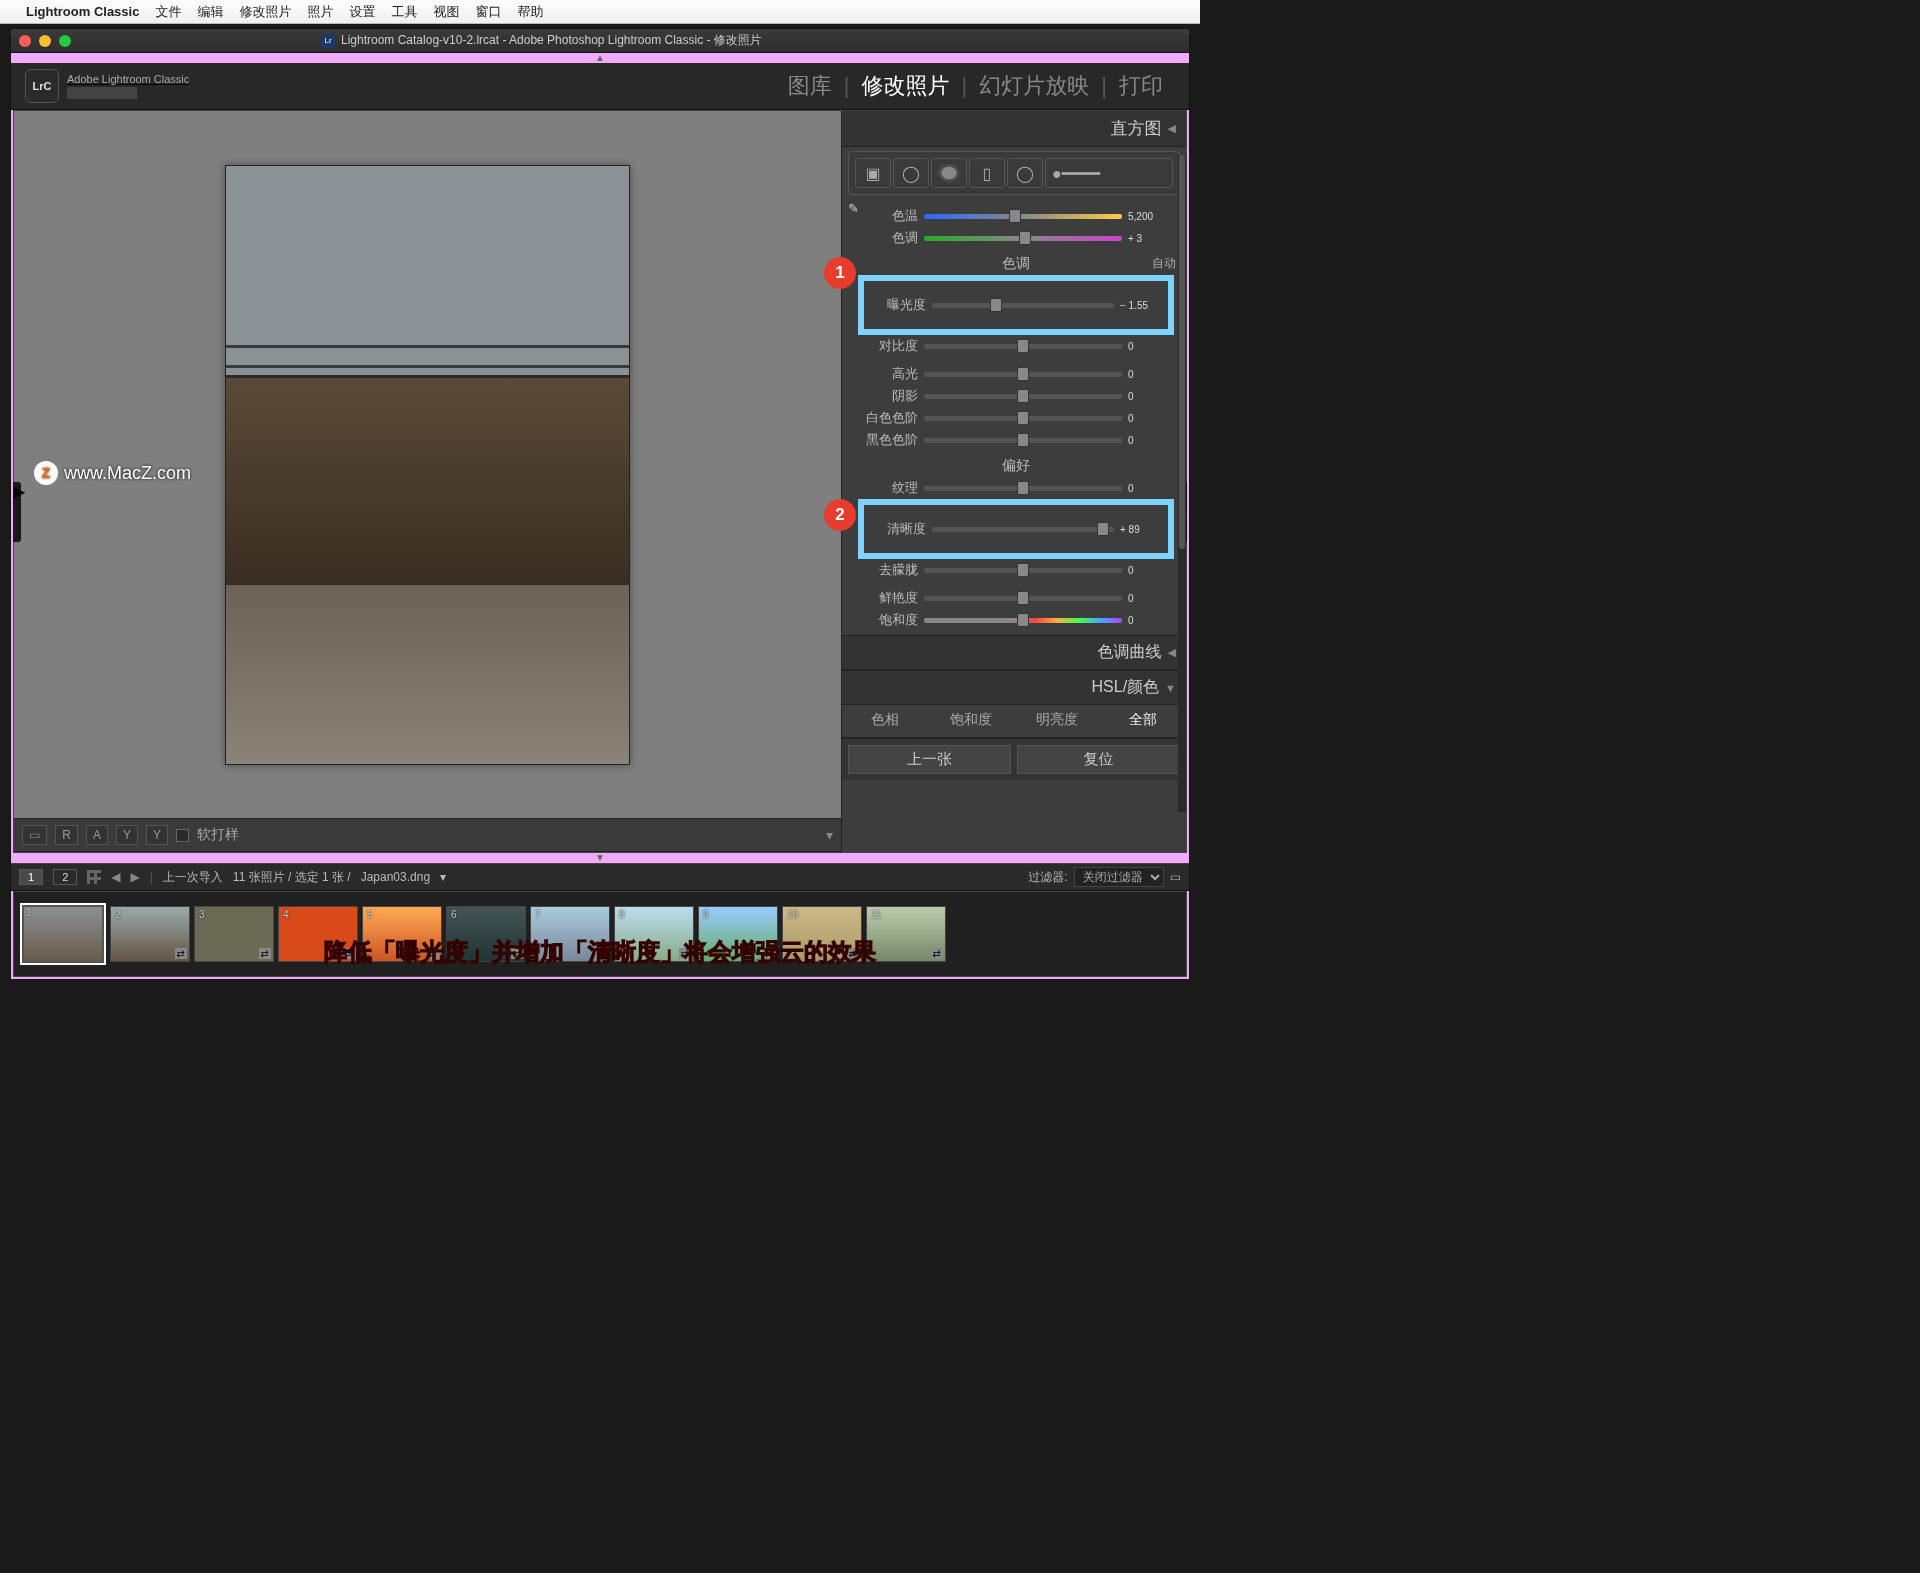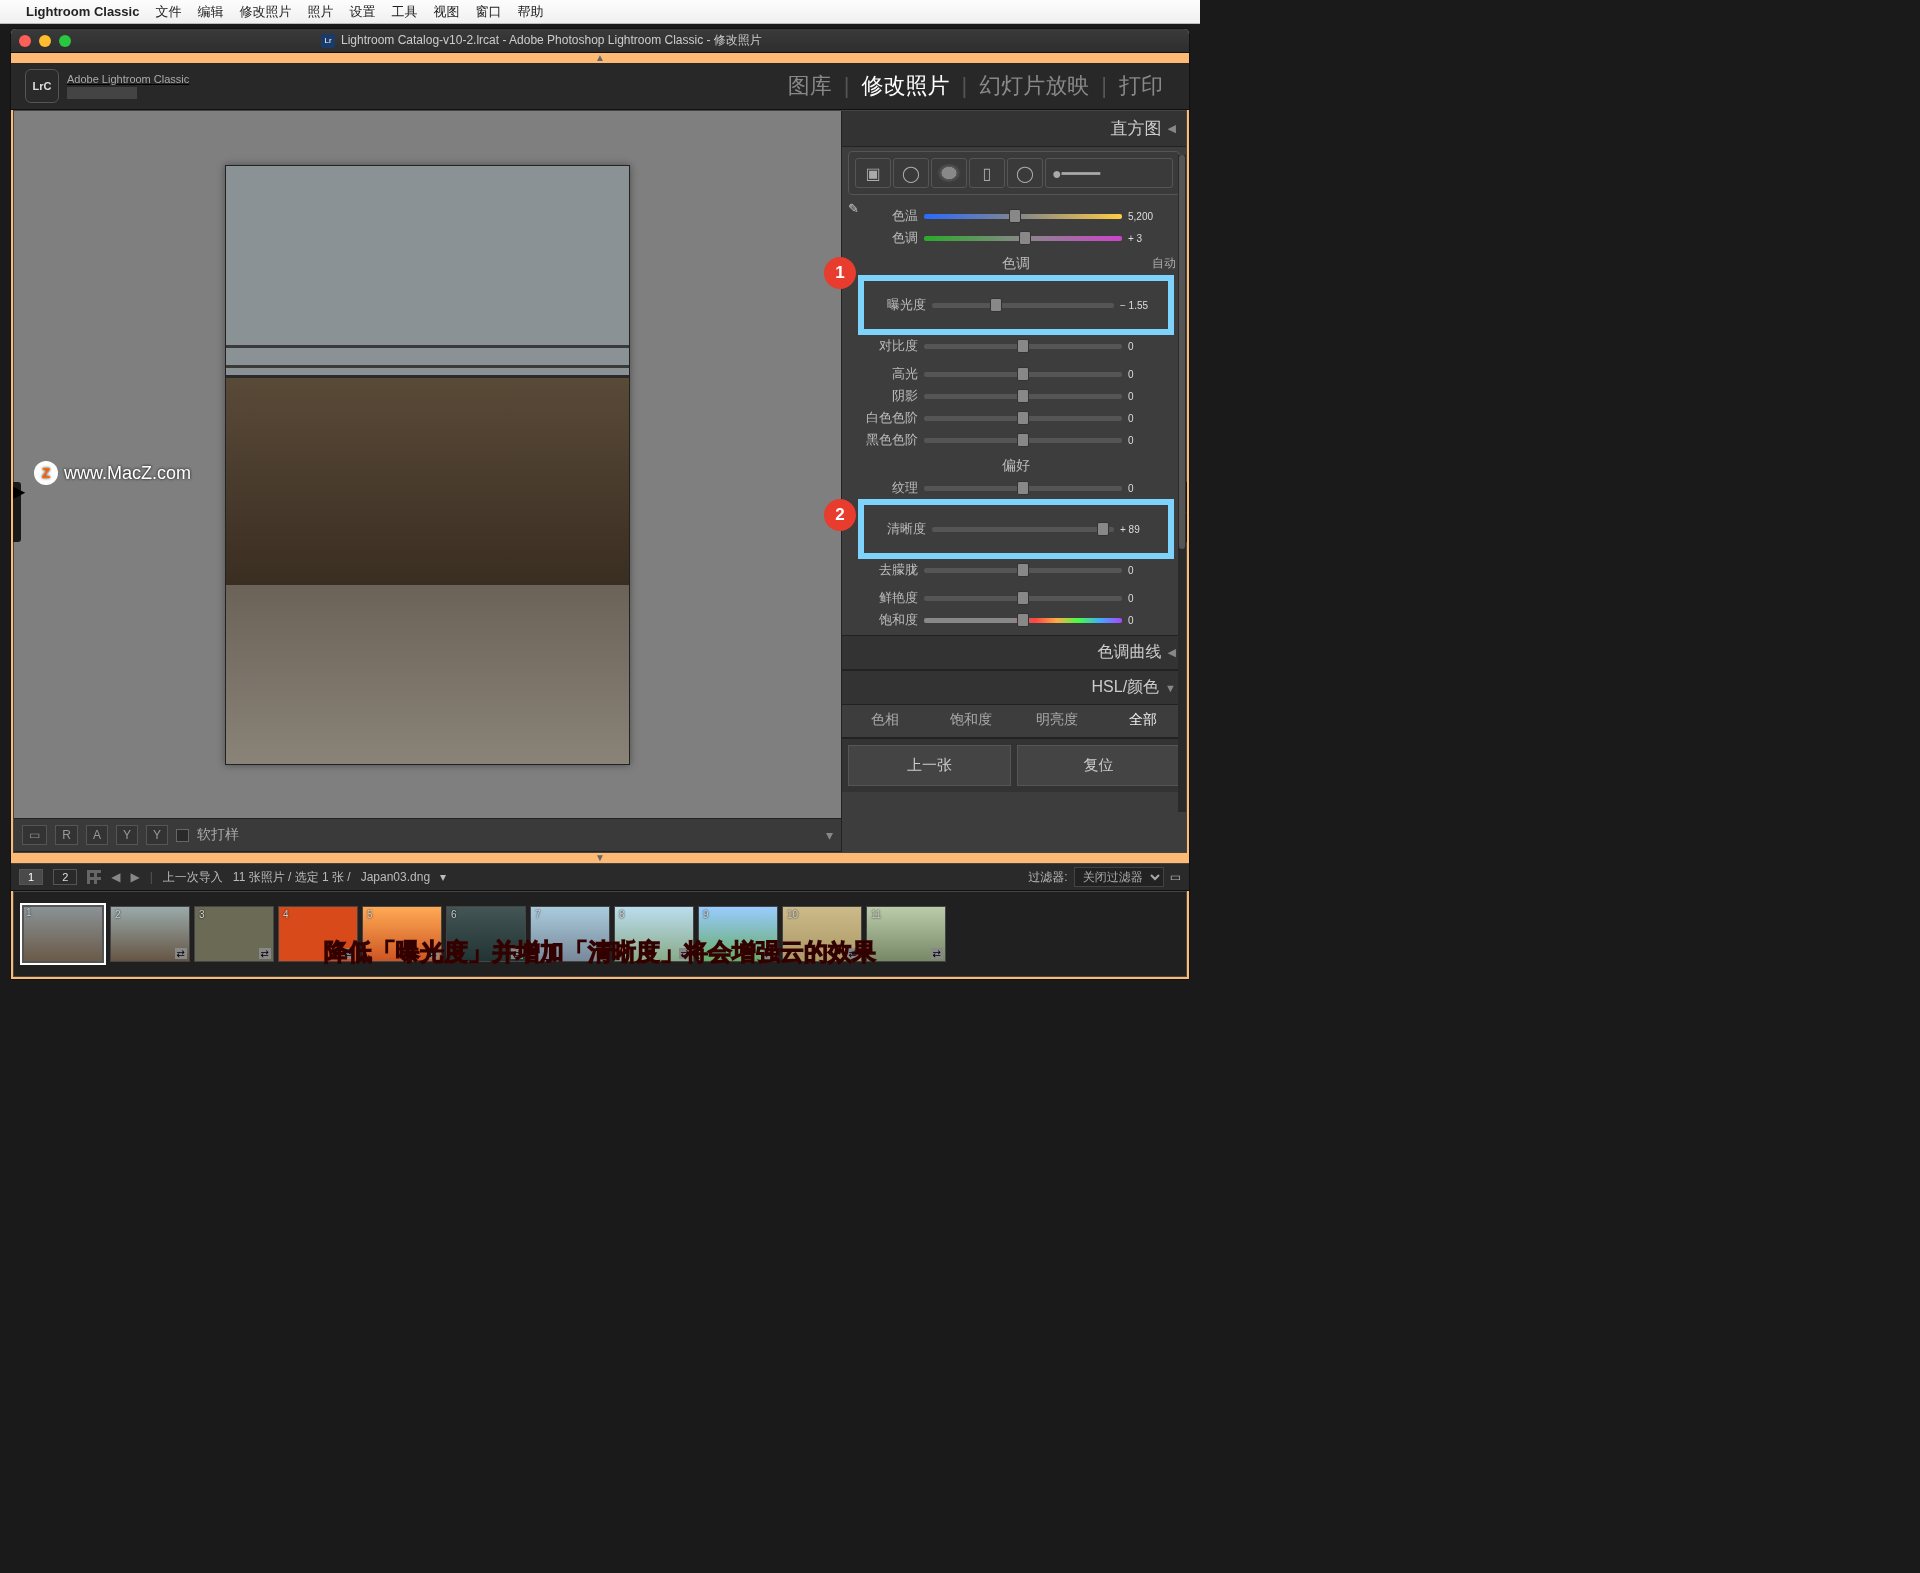--- a/index.html
+++ b/index.html
@@ -5,21 +5,21 @@
 * { margin: 0; padding: 0; box-sizing: border-box; font-family: -apple-system, "Helvetica Neue", Arial, sans-serif; }
 body { background: #1a1a1a; width: 1200px; height: 983px; overflow: hidden; position: relative; }
 
 
 .mac-menubar { background: linear-gradient(#fdfdfd, #f0f0f0); height: 24px; display: flex; align-items: center; padding: 0 12px; font-size: 13px; color: #222; border-bottom: 1px solid #bbb; }
 .mac-menubar .apple { font-size: 14px; margin-right: 14px; }
 .mac-menubar .appname { font-weight: 600; margin-right: 16px; }
 .mac-menubar .menuitem { margin-right: 16px; cursor: default; }
 
 
-.window { margin: 4px 10px 0 10px; border: 1px solid #111; border-radius: 6px 6px 0 0; overflow: hidden; background: #fdba74; height: 952px; display: flex; flex-direction: column; }
+.window { margin: 4px 10px 0 10px; border: 1px solid #111; border-radius: 6px 6px 0 0; overflow: hidden; background: #f0abfc; height: 952px; display: flex; flex-direction: column; }
 .titlebar { background: linear-gradient(#3a3a3a, #2e2e2e); height: 24px; display: flex; align-items: center; padding: 0 8px; font-size: 12px; color: #ddd; border-bottom: 1px solid #111; }
 .traffic { display: flex; gap: 8px; margin-right: 10px; }
 .dot { width: 12px; height: 12px; border-radius: 50%; }
 .red { background: #ff5f57; } .yellow { background: #febc2e; } .green { background: #28c840; }
 .title-icon { width: 14px; height: 14px; background: #1a3a6a; border-radius: 2px; margin: 0 6px 0 240px; display: flex; align-items: center; justify-content: center; font-size: 8px; color: #fff; }
 .titletext { color: #ccc; }
 
 
 .identity-bar { display: flex; align-items: center; background: #282828; padding: 6px 14px; border-bottom: 1px solid #111; }
 .lrc-badge { width: 34px; height: 34px; background: #2a2a2a; border: 1px solid #555; border-radius: 6px; display: flex; align-items: center; justify-content: center; color: #ddd; font-size: 11px; font-weight: 600; }
@@ -78,21 +78,21 @@
 .num-badge { position: absolute; width: 32px; height: 32px; border-radius: 50%; background: #e73c2e; color: #fff; font-size: 17px; font-weight: 600; display: flex; align-items: center; justify-content: center; z-index: 5; }
 
 .sub-panel-bar { background: #333; border-top: 1px solid #222; border-bottom: 1px solid #222; padding: 6px 10px; display: flex; justify-content: flex-end; align-items: center; font-size: 16px; color: #ccc; gap: 6px; }
 .sub-panel-bar .tri { font-size: 11px; color: #888; }
 
 .hsl-tabs { display: flex; font-size: 14px; color: #aaa; padding: 6px 0 8px; border-bottom: 1px solid #222; }
 .hsl-tabs .tab { flex: 1; text-align: center; cursor: pointer; }
 .hsl-tabs .tab.active { color: #eee; }
 
 .nav-btns { display: flex; gap: 6px; padding: 6px; background: #333; border-top: 1px solid #222; }
-.nav-btns button { flex: 1; background: #444; border: 1px solid #555; color: #ccc; font-size: 15px; padding: 10px 0; cursor: pointer; }
+.nav-btns button { flex: 1; background: #444; border: 1px solid #555; color: #ccc; font-size: 15px; padding: 4px 0; cursor: pointer; }
 
 .right-scroll { position: absolute; right: 0; top: 44px; bottom: 40px; width: 8px; background: #2a2a2a; }
 .right-scroll .bar { position: absolute; left: 1px; width: 6px; top: 0; height: 60%; background: #555; border-radius: 3px; }
 
 
 .filmstrip-header { background: #2a2a2a; height: 28px; border-top: 1px solid #444; border-bottom: 1px solid #111; display: flex; align-items: center; padding: 0 8px; font-size: 12px; color: #bbb; gap: 10px; }
 .fs-tab { border: 1px solid #555; padding: 1px 8px; font-size: 11px; color: #ddd; }
 .fs-tab.active { background: #4a4a4a; color: #fff; }
 .grid-icon { width: 14px; height: 14px; background: linear-gradient(#666 50%, transparent 50%) 0 0/7px 7px, linear-gradient(90deg,#666 50%, transparent 50%) 0 0/7px 7px; }
 .fs-arrow { color: #888; cursor: pointer; }

